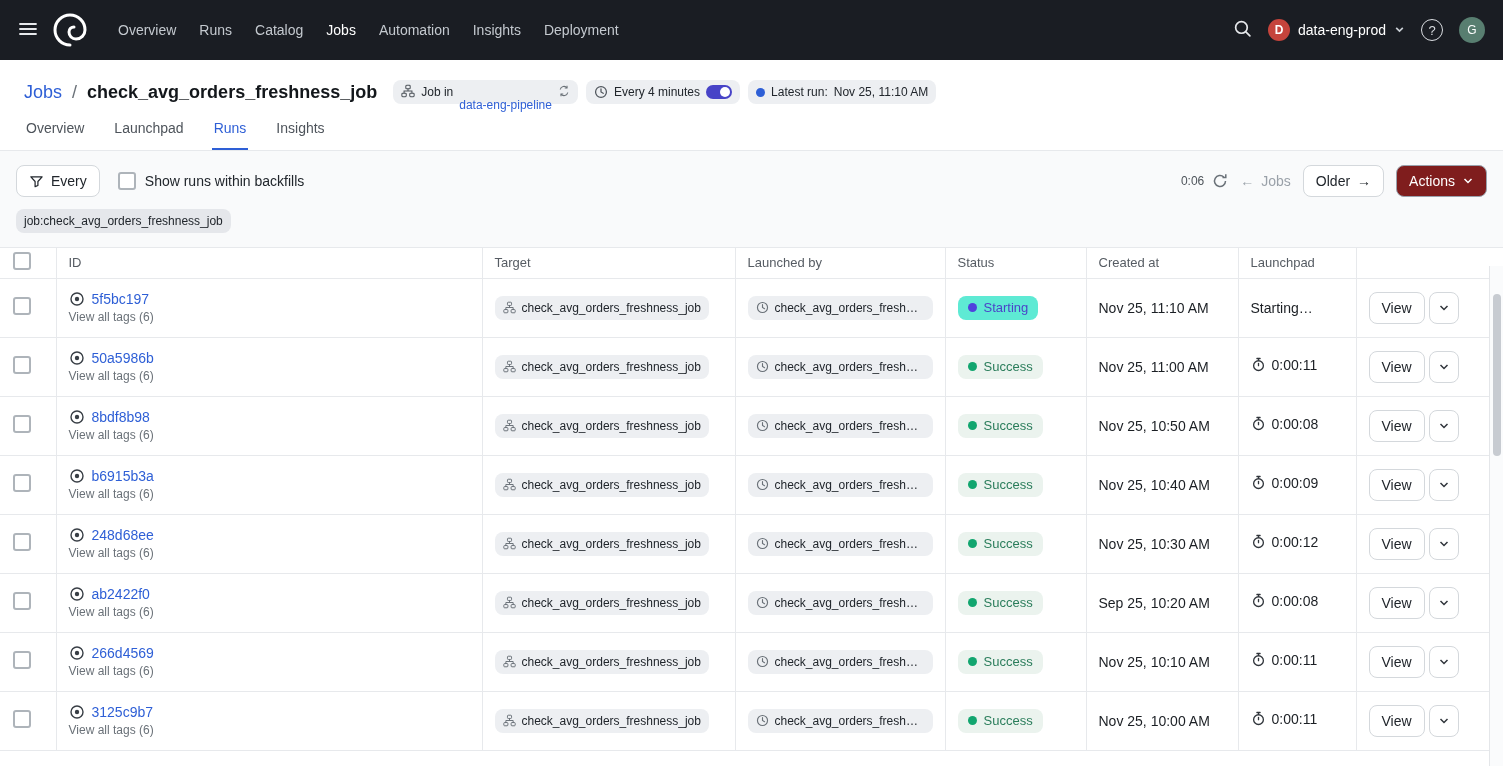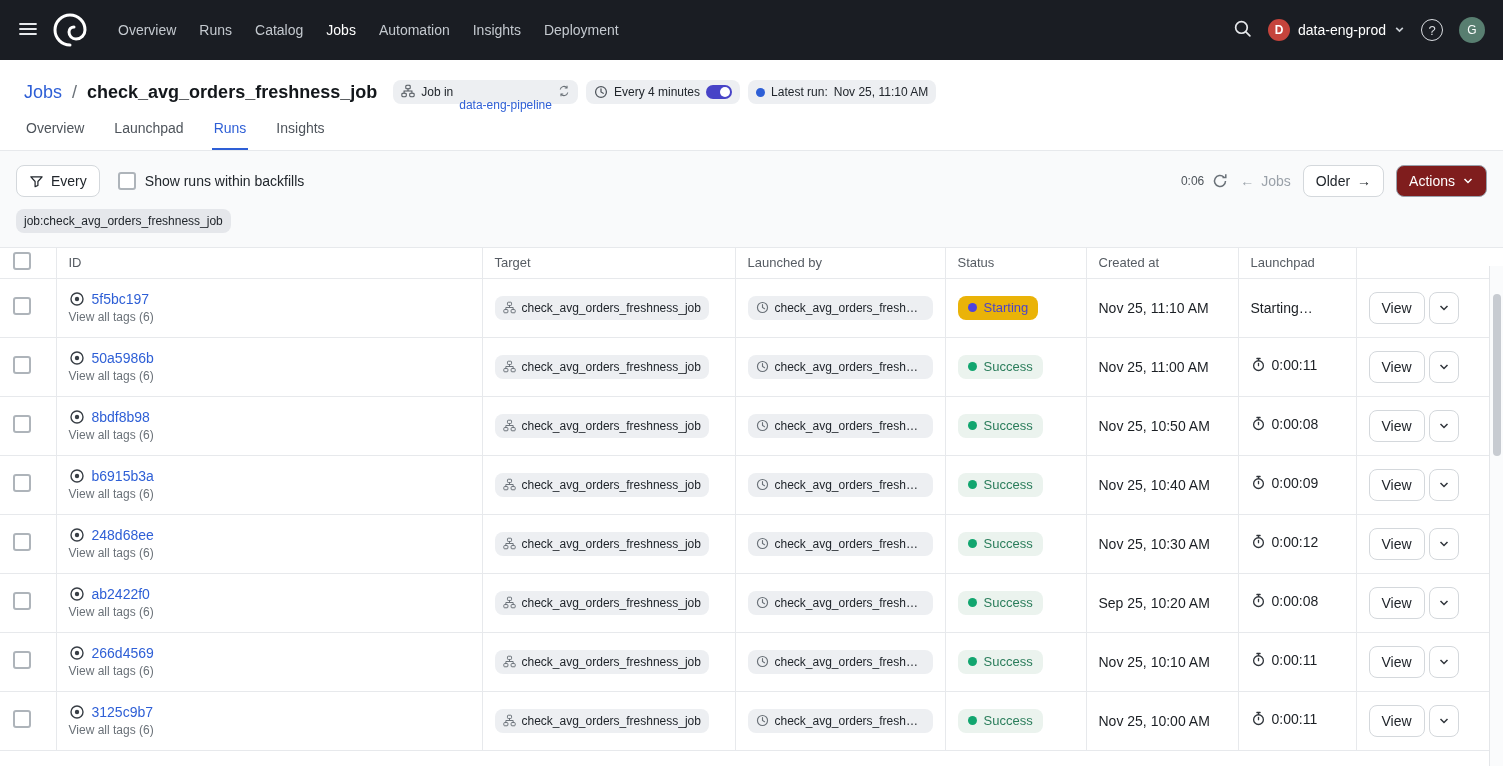--- a/index.html
+++ b/index.html
@@ -62,21 +62,21 @@
   th:last-child, td:last-child { border-right:none; }
   .c-check { padding-left:13px; }
   .id-line { display:flex; align-items:center; gap:7px; }
   .run-id { font-size:14px; color:var(--accent,#2E5FD6); cursor:pointer; }
   .tags-link { display:inline-block; margin-top:3px; font-size:12px; color:#6A7178; cursor:pointer; }
   .chip { display:inline-flex; align-items:center; gap:6px; max-width:100%; height:24px; padding:0 8px; background:#EDEFF2; border-radius:8px; font-size:12px; color:#21262C; cursor:pointer; }
   .chip svg { flex:none; }
   .chip-text { white-space:nowrap; overflow:hidden; text-overflow:ellipsis; }
   .status-badge { display:inline-flex; align-items:center; gap:7px; height:24px; padding:0 10px; border-radius:8px; font-size:13px; }
   .status-badge .dot { width:9px; height:9px; border-radius:50%; flex:none; }
-  .st-starting { background:#eab308; color:#4B44C9; }
+  .st-starting { background:#5eead4; color:#4B44C9; }
   .st-starting .dot { background:var(--starting,#4F43DD); }
   .st-success { background:#EBF3EE; color:#2A7D5B;justify-content:space-between; }
   .st-success .dot { background:var(--success,#12A66F); }
   .created { font-size:14px; color:#1B1F24; }
   .duration { display:inline-flex; align-items:center; gap:6px; font-size:14px; color:#1B1F24; white-space:nowrap; }
   .split { display:inline-flex; gap:4px; }
   .caret-btn { padding:0; width:30px; justify-content:center; }
 
   
   .scrollbar { position:absolute; right:0; top:266px; bottom:0; width:14px; background:#FAFBFC; border-left:1px solid #E4E6E9; }

